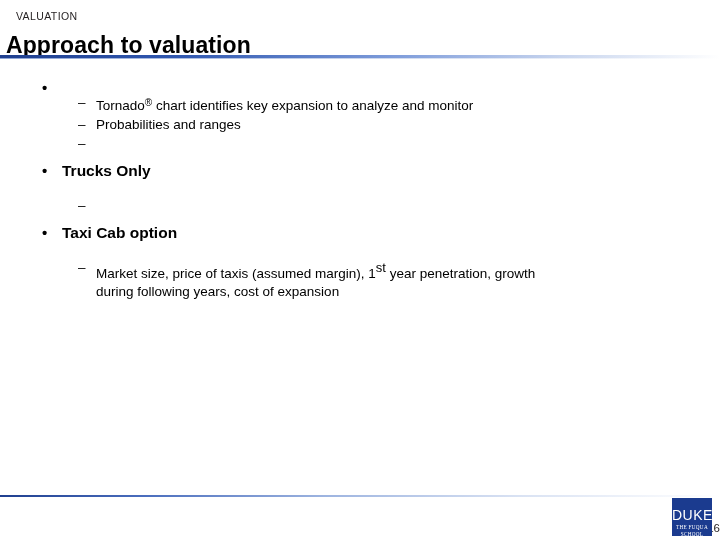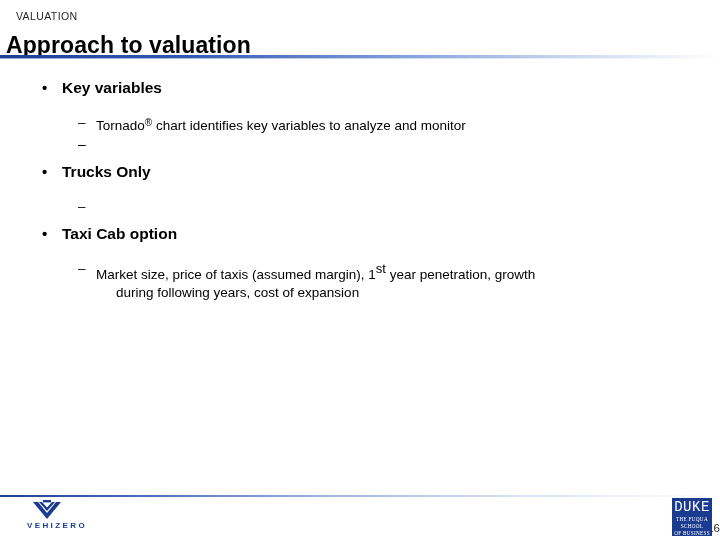--- a/index.html
+++ b/index.html
@@ -87,21 +87,20 @@
   .lvl2 .dash {
     position: absolute;
     left: 78px;
     top: 0;
     font-size: 13.5px;
     line-height: 19px;
   }
   .lvl2 .cont {
     display: block;
     padding-left: 0;
-    margin-left: 20px;
   }
   .sup {
     font-size: 13px;
     vertical-align: 0.45em;
   }
   .reg {
     font-size: 10px;
     vertical-align: 0.35em;
   }
   .sp-a { height: 15px; }
@@ -157,25 +156,25 @@
     position: absolute;
     left: 672px;
     top: 498px;
     width: 40px;
     height: 38px;
     background: #1b3b8f;
     color: #ffffff;
     text-align: center;
   }
   .logo-right .duke {
-    font-family: Liberation Mono, monospace;
+    font-family: Liberation Sans, sans-serif;
     font-size: 14px;
     letter-spacing: 0.5px;
     line-height: 15px;
-    padding-top: 2px;
+    padding-top: 10px;
   }
   .logo-right .fuqua {
     font-family: "Liberation Serif", serif;
     font-size: 5.2px;
     letter-spacing: 0.3px;
     line-height: 6.2px;
     padding-top: 1px;
   }
 </style>
 </head>
@@ -185,29 +184,29 @@
 
   <div class="eyebrow">VALUATION</div>
   <div class="title">Approach to valuation</div>
   <div class="header-rule"></div>
   <div class="header-rule-thin"></div>
 
   <div class="content">
 
     <div class="lvl1">
       <span class="bullet">•</span>
-      <span>Key variables</span>
     </div>
     <div class="sp-a"></div>
     <div class="lvl2">
       <span class="dash">–</span>
-      <span>Tornado</span><span class="reg">®</span><span> chart identifies key variables to analyze and monitor</span>
-    </div>
-    <div class="lvl2">
-      <span class="dash">–</span>
+      <span>Tornado</span><span class="reg">®</span><span> chart identifies key expansion to analyze and monitor</span>
+    </div>
+    <div class="lvl2">
+      <span class="dash">–</span>
+      <span>Probabilities and ranges</span>
     </div>
     <div class="lvl2">
       <span class="dash">–</span>
     </div>
 
     <div class="sp-b"></div>
 
     <div class="lvl1">
       <span class="bullet">•</span>
       <span>Trucks Only</span>
@@ -231,30 +230,20 @@
     </div>
 
   </div>
 
   <div class="footer-rule"></div>
 
   <div class="page-num">
     <span>Page</span><span class="num">16</span>
   </div>
 
-  <div class="logo-left">
-    <div class="mark">
-      <svg width="30" height="20" viewBox="0 0 30 20" xmlns="http://www.w3.org/2000/svg">
-        <path d="M1 2 L15 19 L29 2 L24 2 L15 13 L6 2 Z" fill="#1b3b8f"></path>
-        <path d="M7 2 L15 11 L23 2 L20 2 L15 7.5 L10 2 Z" fill="#1b3b8f"></path>
-        <rect x="11" y="0" width="8" height="2.4" fill="#1b3b8f"></rect>
-      </svg>
-    </div>
-    <div class="wordmark">VEHIZERO</div>
-  </div>
 
   <div class="logo-right">
     <div class="duke">DUKE</div>
     <div class="fuqua">THE FUQUA</div>
     <div class="fuqua">SCHOOL</div>
     <div class="fuqua">OF BUSINESS</div>
   </div>
 
 </div>
 

